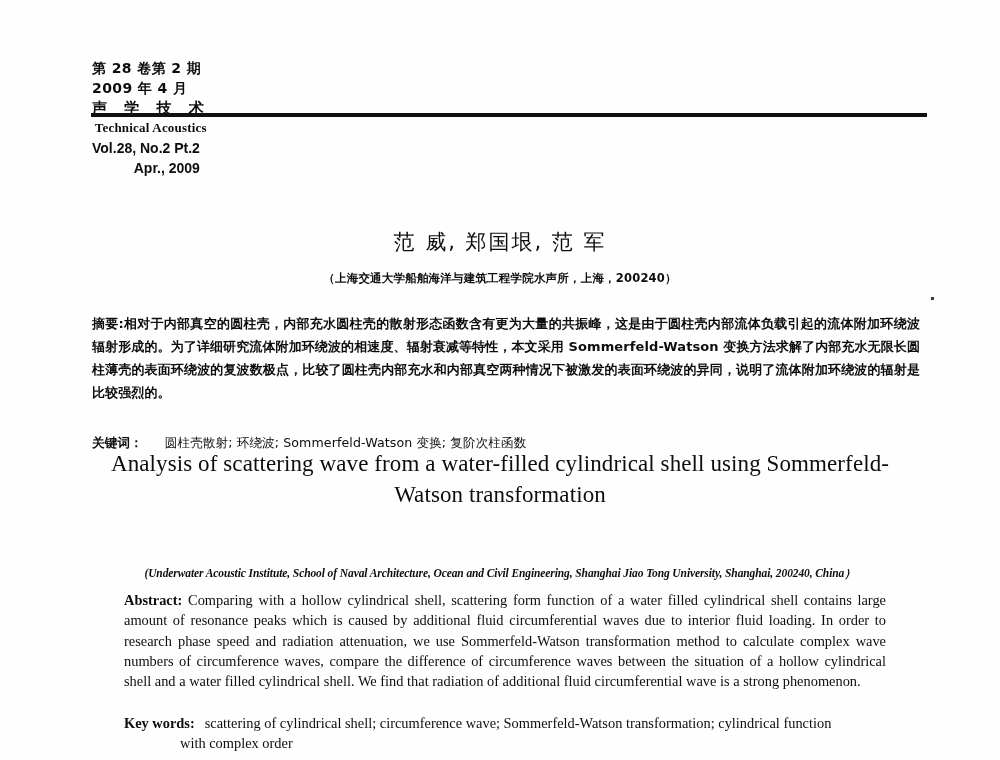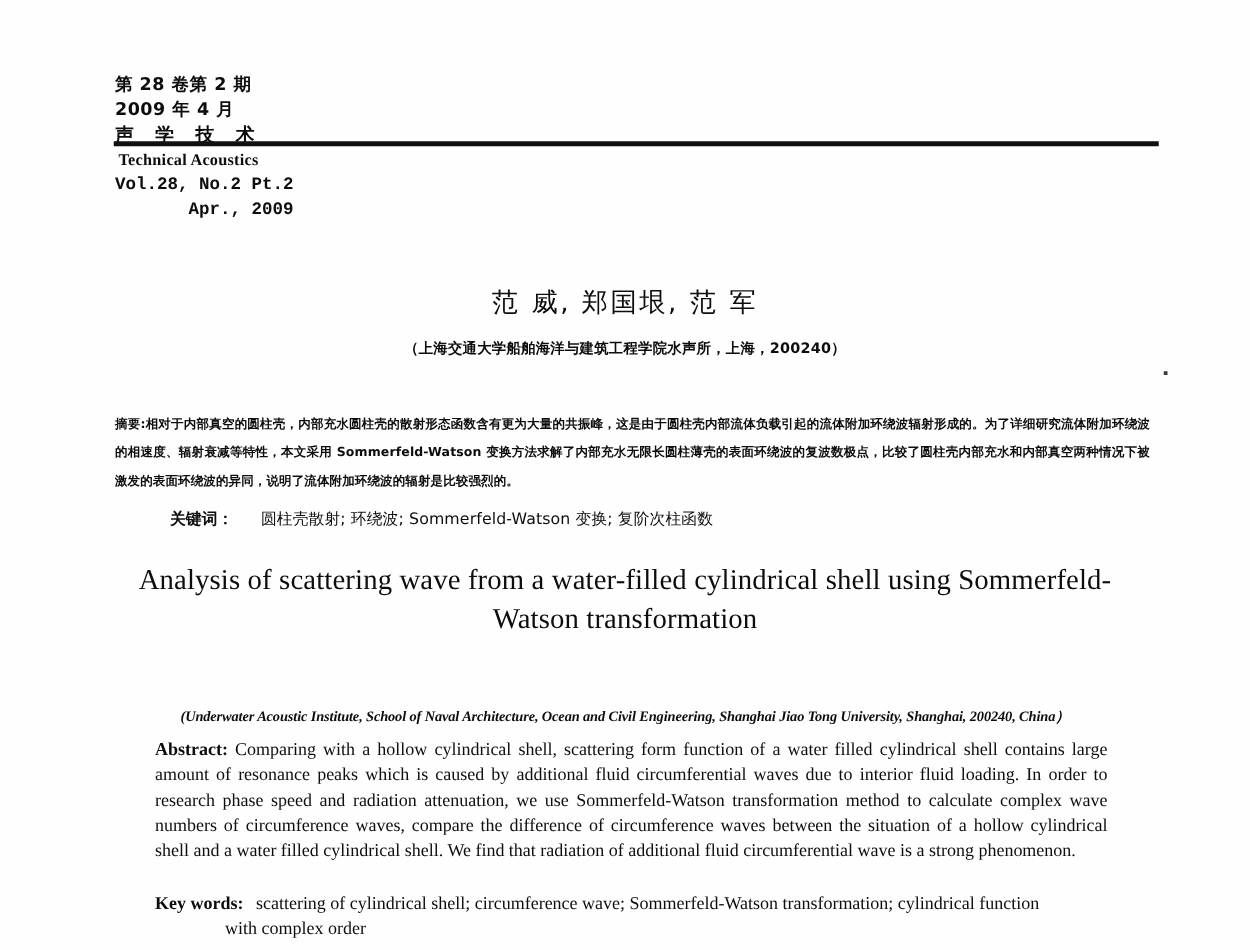--- a/index.html
+++ b/index.html
@@ -52,21 +52,21 @@
   }
   .mast-journal-en {
     font-family: "Liberation Serif", serif;
     font-size: 13px;
     font-weight: bold;
     line-height: 20px;
     letter-spacing: 0.2px;
     white-space: nowrap;
   }
   .mast-vol {
-    font-family: Liberation Mono, monospace;
+    font-family: Liberation Sans, sans-serif;
     font-size: 14px;
     font-weight: bold;
     line-height: 20px;
     white-space: nowrap;
   }
 
   .rule {
     position: absolute;
     left: 91px;
     top: 113px;
@@ -109,40 +109,39 @@
     font-size: 11.5px;
     font-weight: bold;
     letter-spacing: 0.2px;
     white-space: nowrap;
   }
 
   
   .abstract-cn {
     position: absolute;
     left: 92px;
-    top: 328px;
+    top: 312px;
     width: 828px;
     font-family: "DejaVu Sans", sans-serif;
-    font-size: 10px;
+    font-size: 13px;
     font-weight: bold;
     line-height: 23px;
     text-align: justify;
     text-justify: inter-character;
     letter-spacing: 0.1px;
   }
   .kw-cn {
     position: absolute;
     left: 92px;
-    top: 404px;
+    top: 432px;
     width: 828px;
     font-family: "DejaVu Sans", sans-serif;
     font-size: 12.6px;
     line-height: 22px;
     letter-spacing: 0.1px;
-    margin-left: 44px;
   }
   .kw-cn .lbl { font-weight: bold; }
   .kw-cn .val { margin-left: 22px; }
 
   
   .title-en {
     position: absolute;
     left: 100px;
     top: 448px;
     width: 800px;

